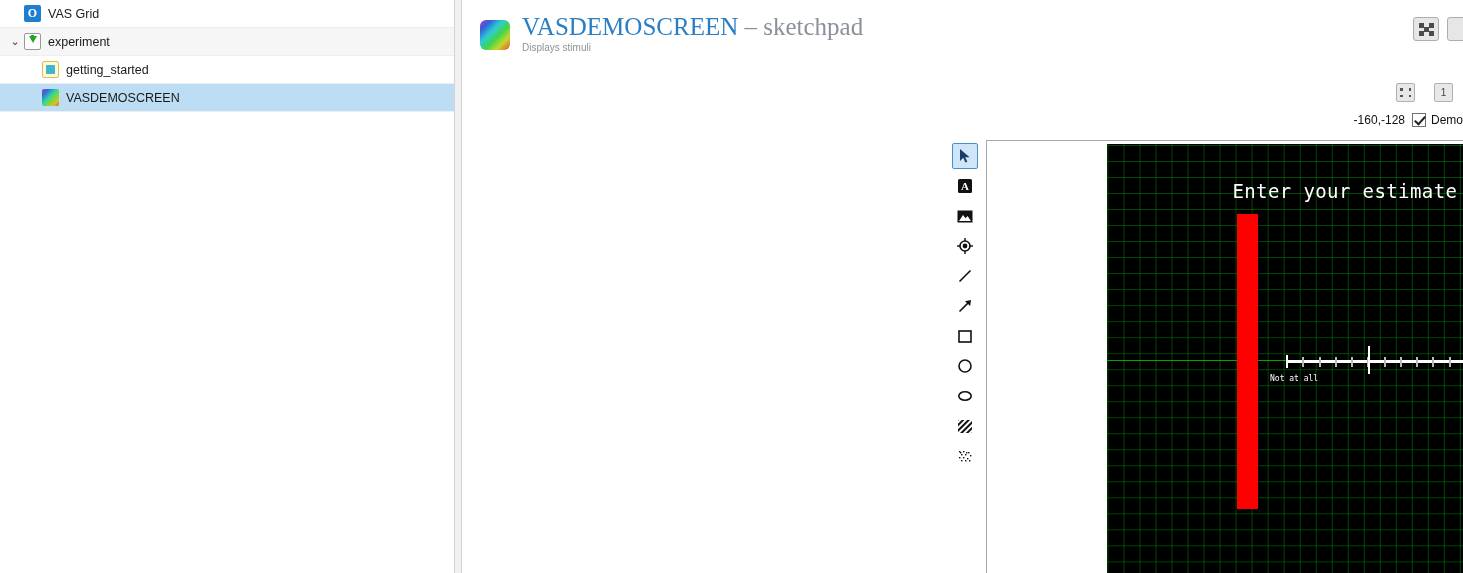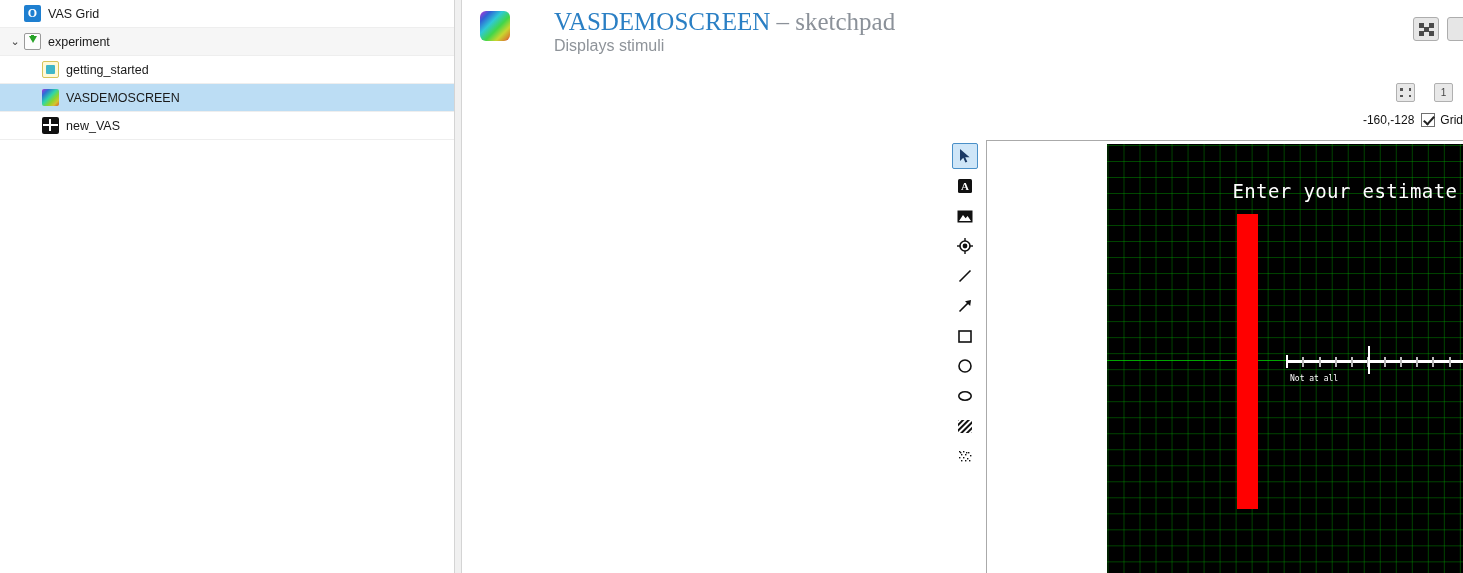--- a/index.html
+++ b/index.html
@@ -130,41 +130,40 @@
     background: #ffffff;
     height: 573px;
     overflow: hidden;
   }
 
   #header {
     position: relative;
     height: 58px;
     padding: 8px 0 0 18px;
     display: flex;
-    align-items: flex-start;
-    gap: 32px;
+    align-items: center;
   }
   #header-icon {
     width: 30px; height: 30px;
     border-radius: 6px;
     margin-top: 3px;
     background: linear-gradient(135deg,#c02fd6 0%,#2f62d6 18%,#2fc9d6 38%,#41d64a 58%,#c8d62f 76%,#d68b2f 90%,#d62f2f 100%);
     flex: 0 0 30px;
   }
   #header-text { margin-left: 12px; }
   #title-line {
     font-family: "Liberation Serif", serif;
     font-size: 25px;
     line-height: 27px;
     white-space: nowrap;
   }
   #title-name { color: #2a7fc4; }
   #title-sep, #title-type { color: #8b9199; }
   #subtitle {
-    font-size: 16px;
+    font-size: 10px;
     color: #8e9399;
     margin-top: 2px;
   }
 
   .hdr-btn {
     position: absolute;
     background: #e6e6e6;
     border: 1px solid #adadad;
     border-radius: 3px;
     display: flex; align-items: center; justify-content: center;
@@ -350,21 +349,21 @@
     background: #ffffff;
   }
   .vas-label {
     position: absolute;
     top: 17px;
     color: #ffffff;
     font-family: "DejaVu Sans Mono", "Liberation Mono", monospace;
     font-size: 8px;
     white-space: nowrap;
   }
-  #vas-label-left { left: -16px; margin-left: 20px; }
+  #vas-label-left { left: -16px; }
 </style>
 </head>
 <body>
 
 <div id="app">
 
   <div id="sidebar">
     <div id="tree">
         <div class="tree-row">
           <span class="twisty"></span>
@@ -376,24 +375,20 @@
           <span class="ico ico-experiment"></span>
           <span>experiment</span>
         </div>
         <div class="tree-row indent2">
           <span class="ico ico-getting"></span>
           <span>getting_started</span>
         </div>
         <div class="tree-row selected indent2">
           <span class="ico ico-gradient"></span>
           <span>VASDEMOSCREEN</span>
-        </div>
-        <div class="tree-row indent2">
-          <span class="ico ico-vas"></span>
-          <span>new_VAS</span>
         </div>
       </div>
     <div id="sidebar-splitter"></div>
   </div>
 
   <div id="main">
 
     <div id="header">
       <div id="header-icon"></div>
       <div id="header-text">
@@ -426,21 +421,21 @@
           <i></i>
         </span>
     </div>
     <div class="mini-btn" id="btn-zoom1">
       <span class="icon-one">1</span>
     </div>
 
     <div id="coord-row">
       <span id="coord-text">-160,-128</span>
       <span id="grid-checkbox"></span>
-      <span id="grid-label">Grid</span>
+      <span id="grid-label">Demo</span>
     </div>
 
     <div id="editor-area">
 
       <div id="tools">
           <div class="tool active">
             <svg width="14" height="16" viewBox="0 0 14 16">
               <path d="M2 1 L2 13 L5.3 9.8 L7.4 14.6 L9.3 13.8 L7.2 9.2 L11.6 9.2 Z" fill="#1b3a66"></path>
             </svg>
           </div>

